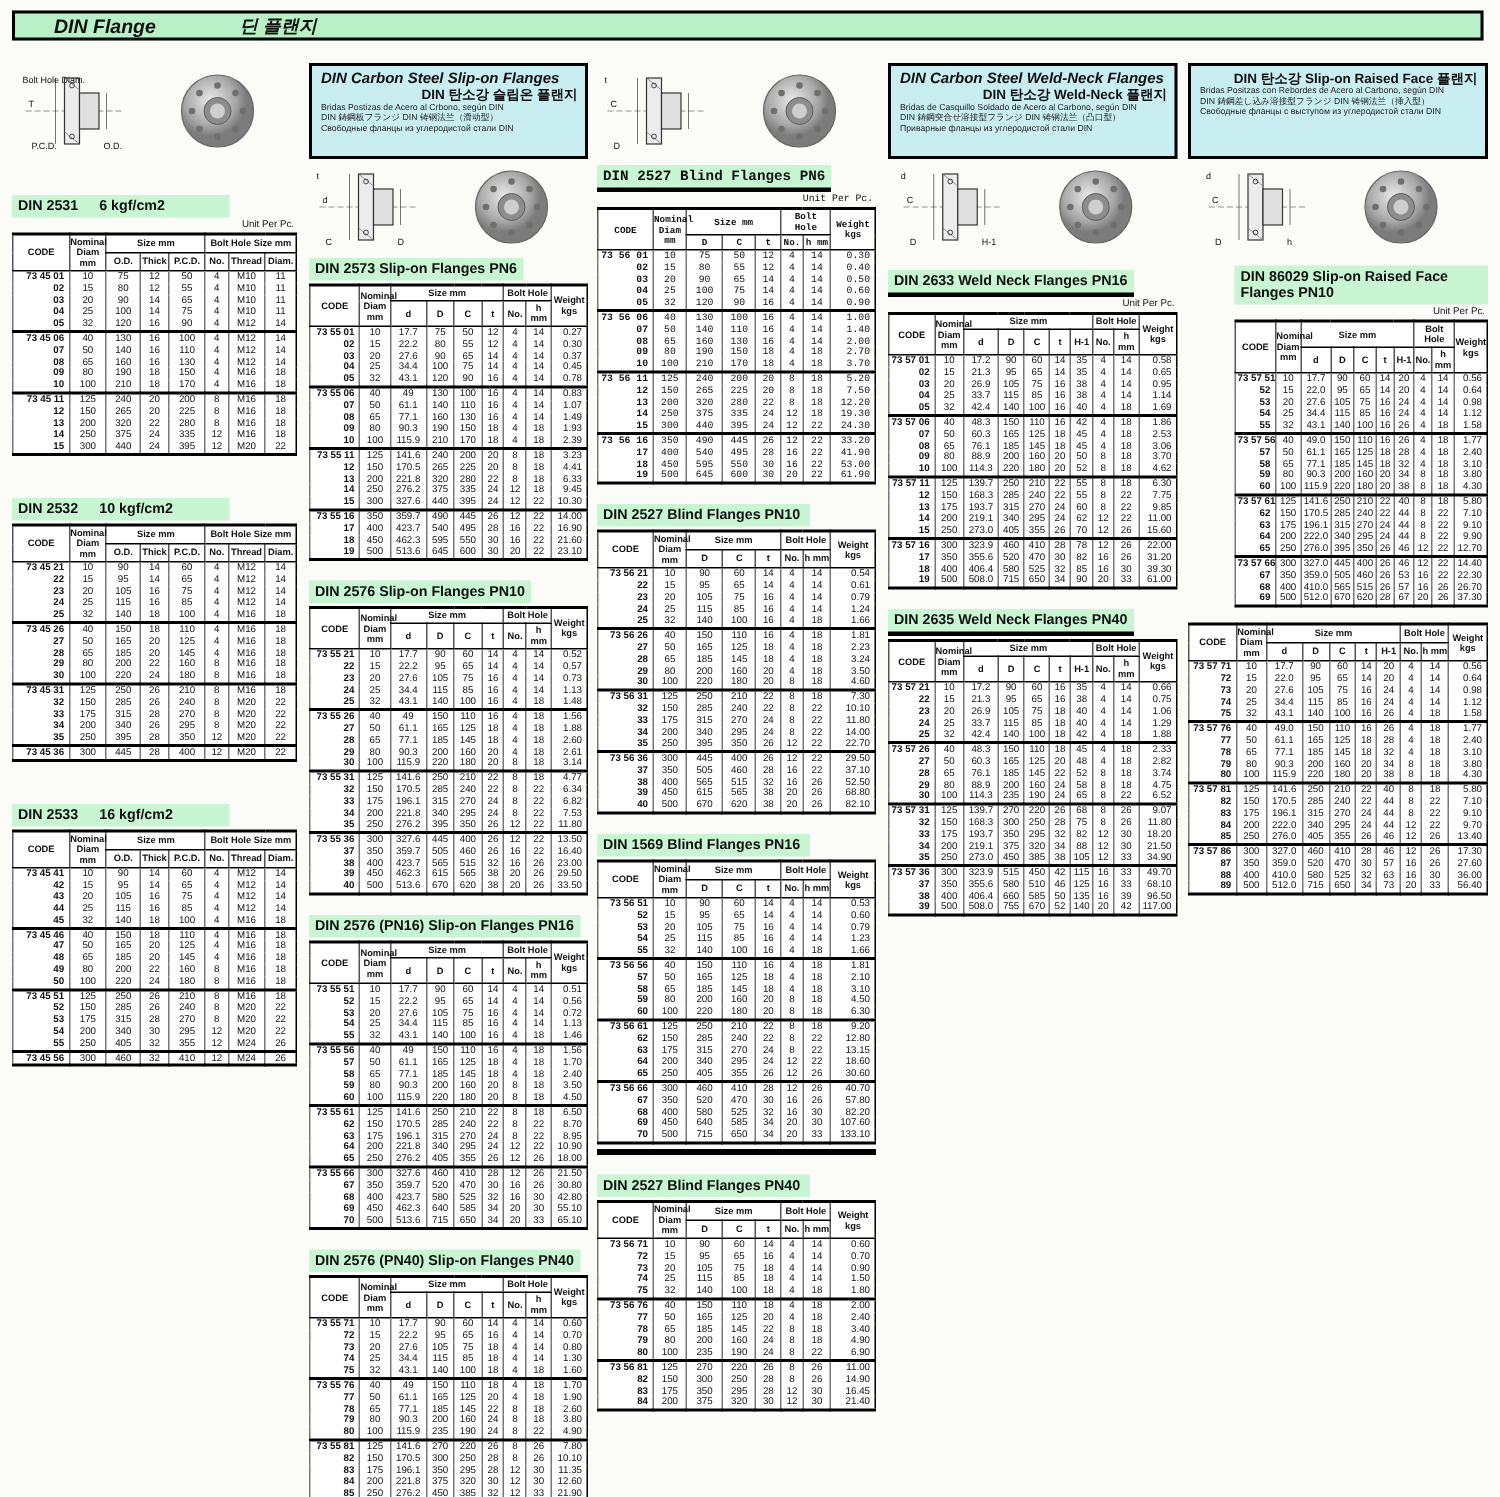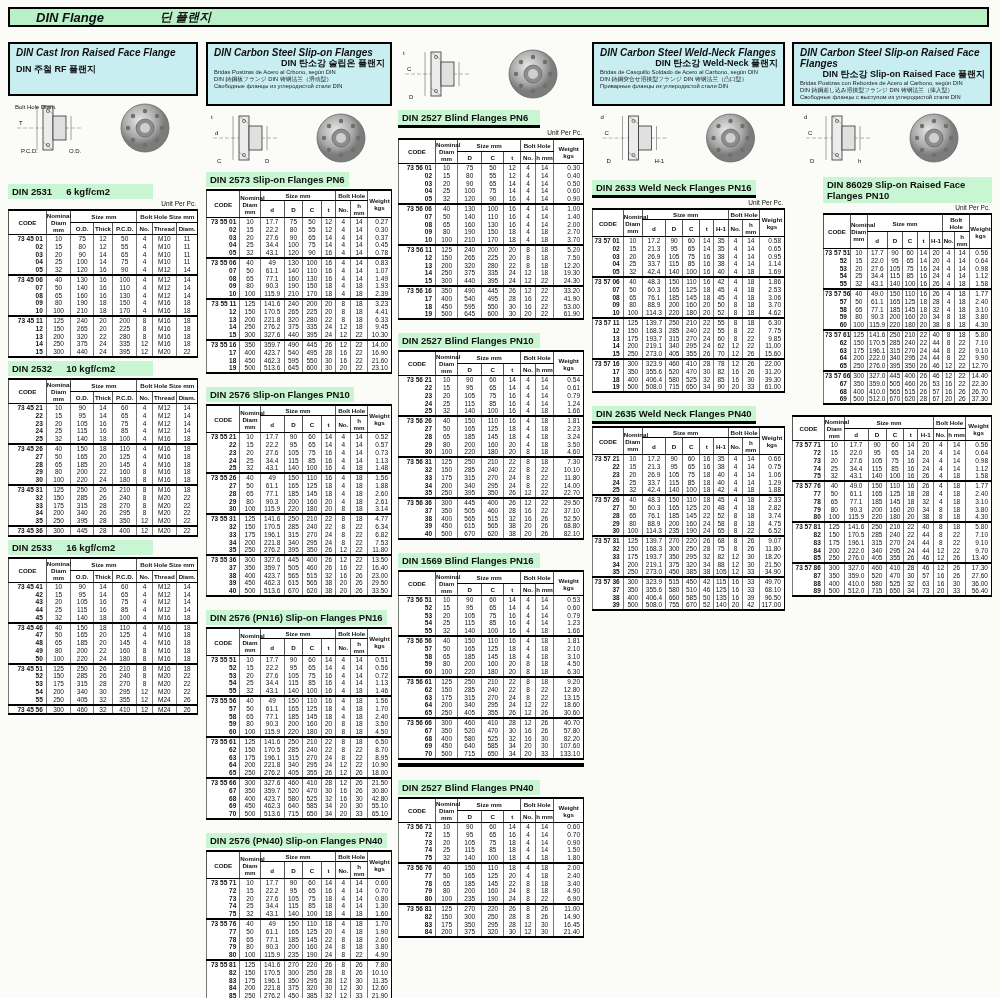--- a/index.html
+++ b/index.html
@@ -38,23 +38,23 @@
   .col2 .hdrbox,.col3 .hdrbox,.col4 .hdrbox,.col5 .hdrbox{height:64px;}
   .hdr-en{font-size:10px;font-weight:bold;font-style:italic;line-height:11px;}
   .hdr-ko{font-size:9px;font-weight:bold;text-align:right;line-height:11px;}
   .col1 .hdr-ko{text-align:left;margin-top:6px;}
   .hdr-small div{font-size:5.8px;line-height:6.8px;color:#222;}
   .diagram{height:54px;margin-top:5px;}
   .diagram svg{display:block;}
   
   .tblock{margin-top:10px;}
   .col1 .tblock:first-child{margin-top:26px;}
-  .col1 .tblock{margin-top:0;}
+  .col1 .tblock{margin-top:25px;}
   .col2 .tblock:first-child{margin-top:4px;}
-  .col3 .tblock:first-child{margin-top:6px;}
+  .col3 .tblock:first-child{margin-top:6px;font-family:Liberation Mono, monospace;}
   .col4 .tblock:first-child{margin-top:12px;}
   .col5 .tblock:first-child{margin-top:12px;padding-left:31px;}
   .ttitle{
     background:var(--title-green);
     font-size:9.5px;font-weight:bold;
     padding:2px 4px;display:inline-block;min-width:72%;
   }
   .ttitle .tsub{margin-left:14px;}
   .tblock.bar .ttitle{border-bottom:3px solid #000;}
   .unitnote{font-size:6.5px;text-align:right;margin:1px 2px 1px 0;}
@@ -83,25 +83,20 @@
 </style>
 </head>
 <body>
 
 <div class="banner">
   <span class="t-en">DIN Flange</span>
   <span class="t-ko">딘 플랜지</span>
 </div>
 
 <div class="col col1">
-  <div class="hdrbox">
-    <div class="hdr-en">DIN Cast Iron Raised Face Flange</div>
-    <div class="hdr-ko">DIN 주철 RF 플랜지</div>
-    <div class="hdr-small"></div>
-  </div>
   <div class="diagram">
       <svg viewBox="0 0 180 54" width="100%" height="54">
     <defs>
           <radialGradient id="g0" cx="40%" cy="35%">
       <stop offset="0%" stop-color="#e9e9e9"></stop>
             <stop offset="70%" stop-color="#a8a8a8"></stop>
             <stop offset="100%" stop-color="#7c7c7c"></stop>
     </radialGradient>
         </defs>
     <line x1="4" y1="27" x2="70" y2="27" stroke="#888" stroke-dasharray="4 2" stroke-width="0.6"></line>
@@ -3251,21 +3246,20 @@
               <td>42</td>
               <td class="wt">117.00</td>
             </tr>
           </tbody>
         </table></div>
     </div>
 </div>
 
 <div class="col col5">
   <div class="hdrbox">
-    <div class="hdr-en">DIN Carbon Steel  Slip-on Raised Face Flanges</div>
     <div class="hdr-ko">DIN 탄소강 Slip-on Raised Face 플랜지</div>
     <div class="hdr-small">
         <div>Bridas Positzas con Rebordes de Acero al Carbono, según DIN</div>
         <div>DIN 鋳鋼差し込み溶接型フランジ DIN 铸钢法兰（挿入型）</div>
         <div>Свободные фланцы с выступом из углеродистой стали DIN</div>
       </div>
   </div>
   <div class="diagram">
       <svg viewBox="0 0 180 54" width="100%" height="54">
     <defs>

